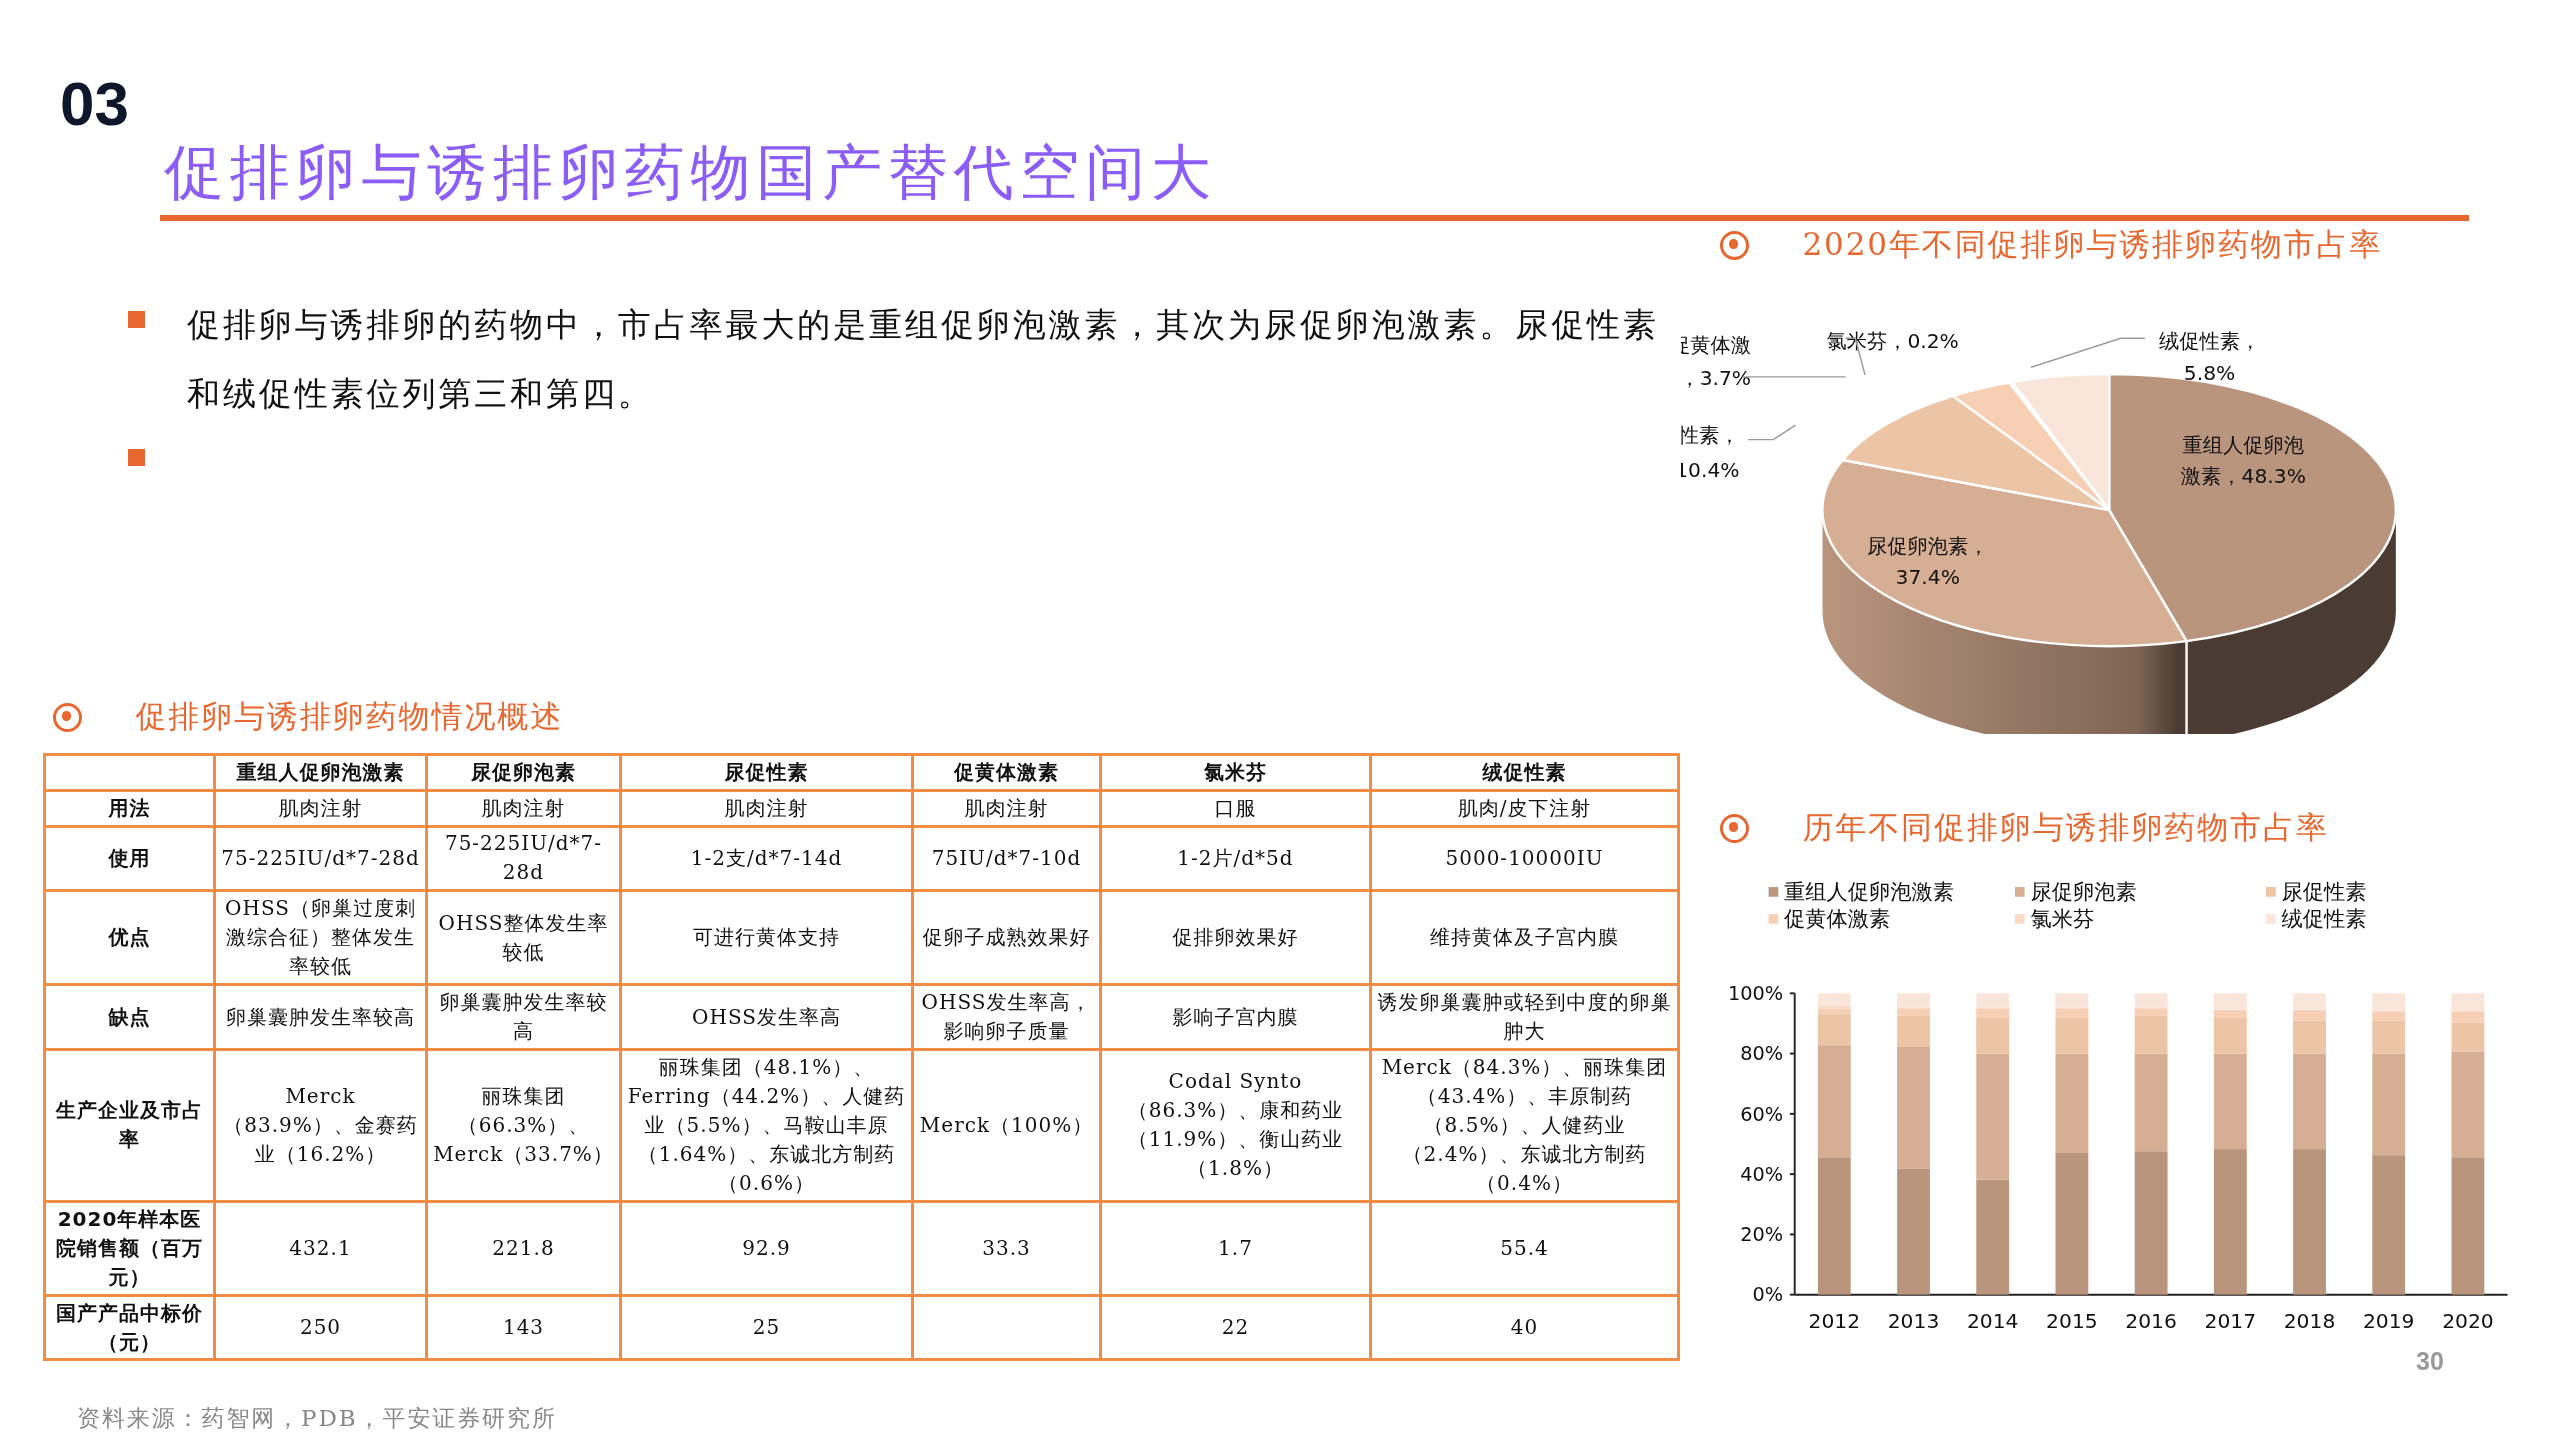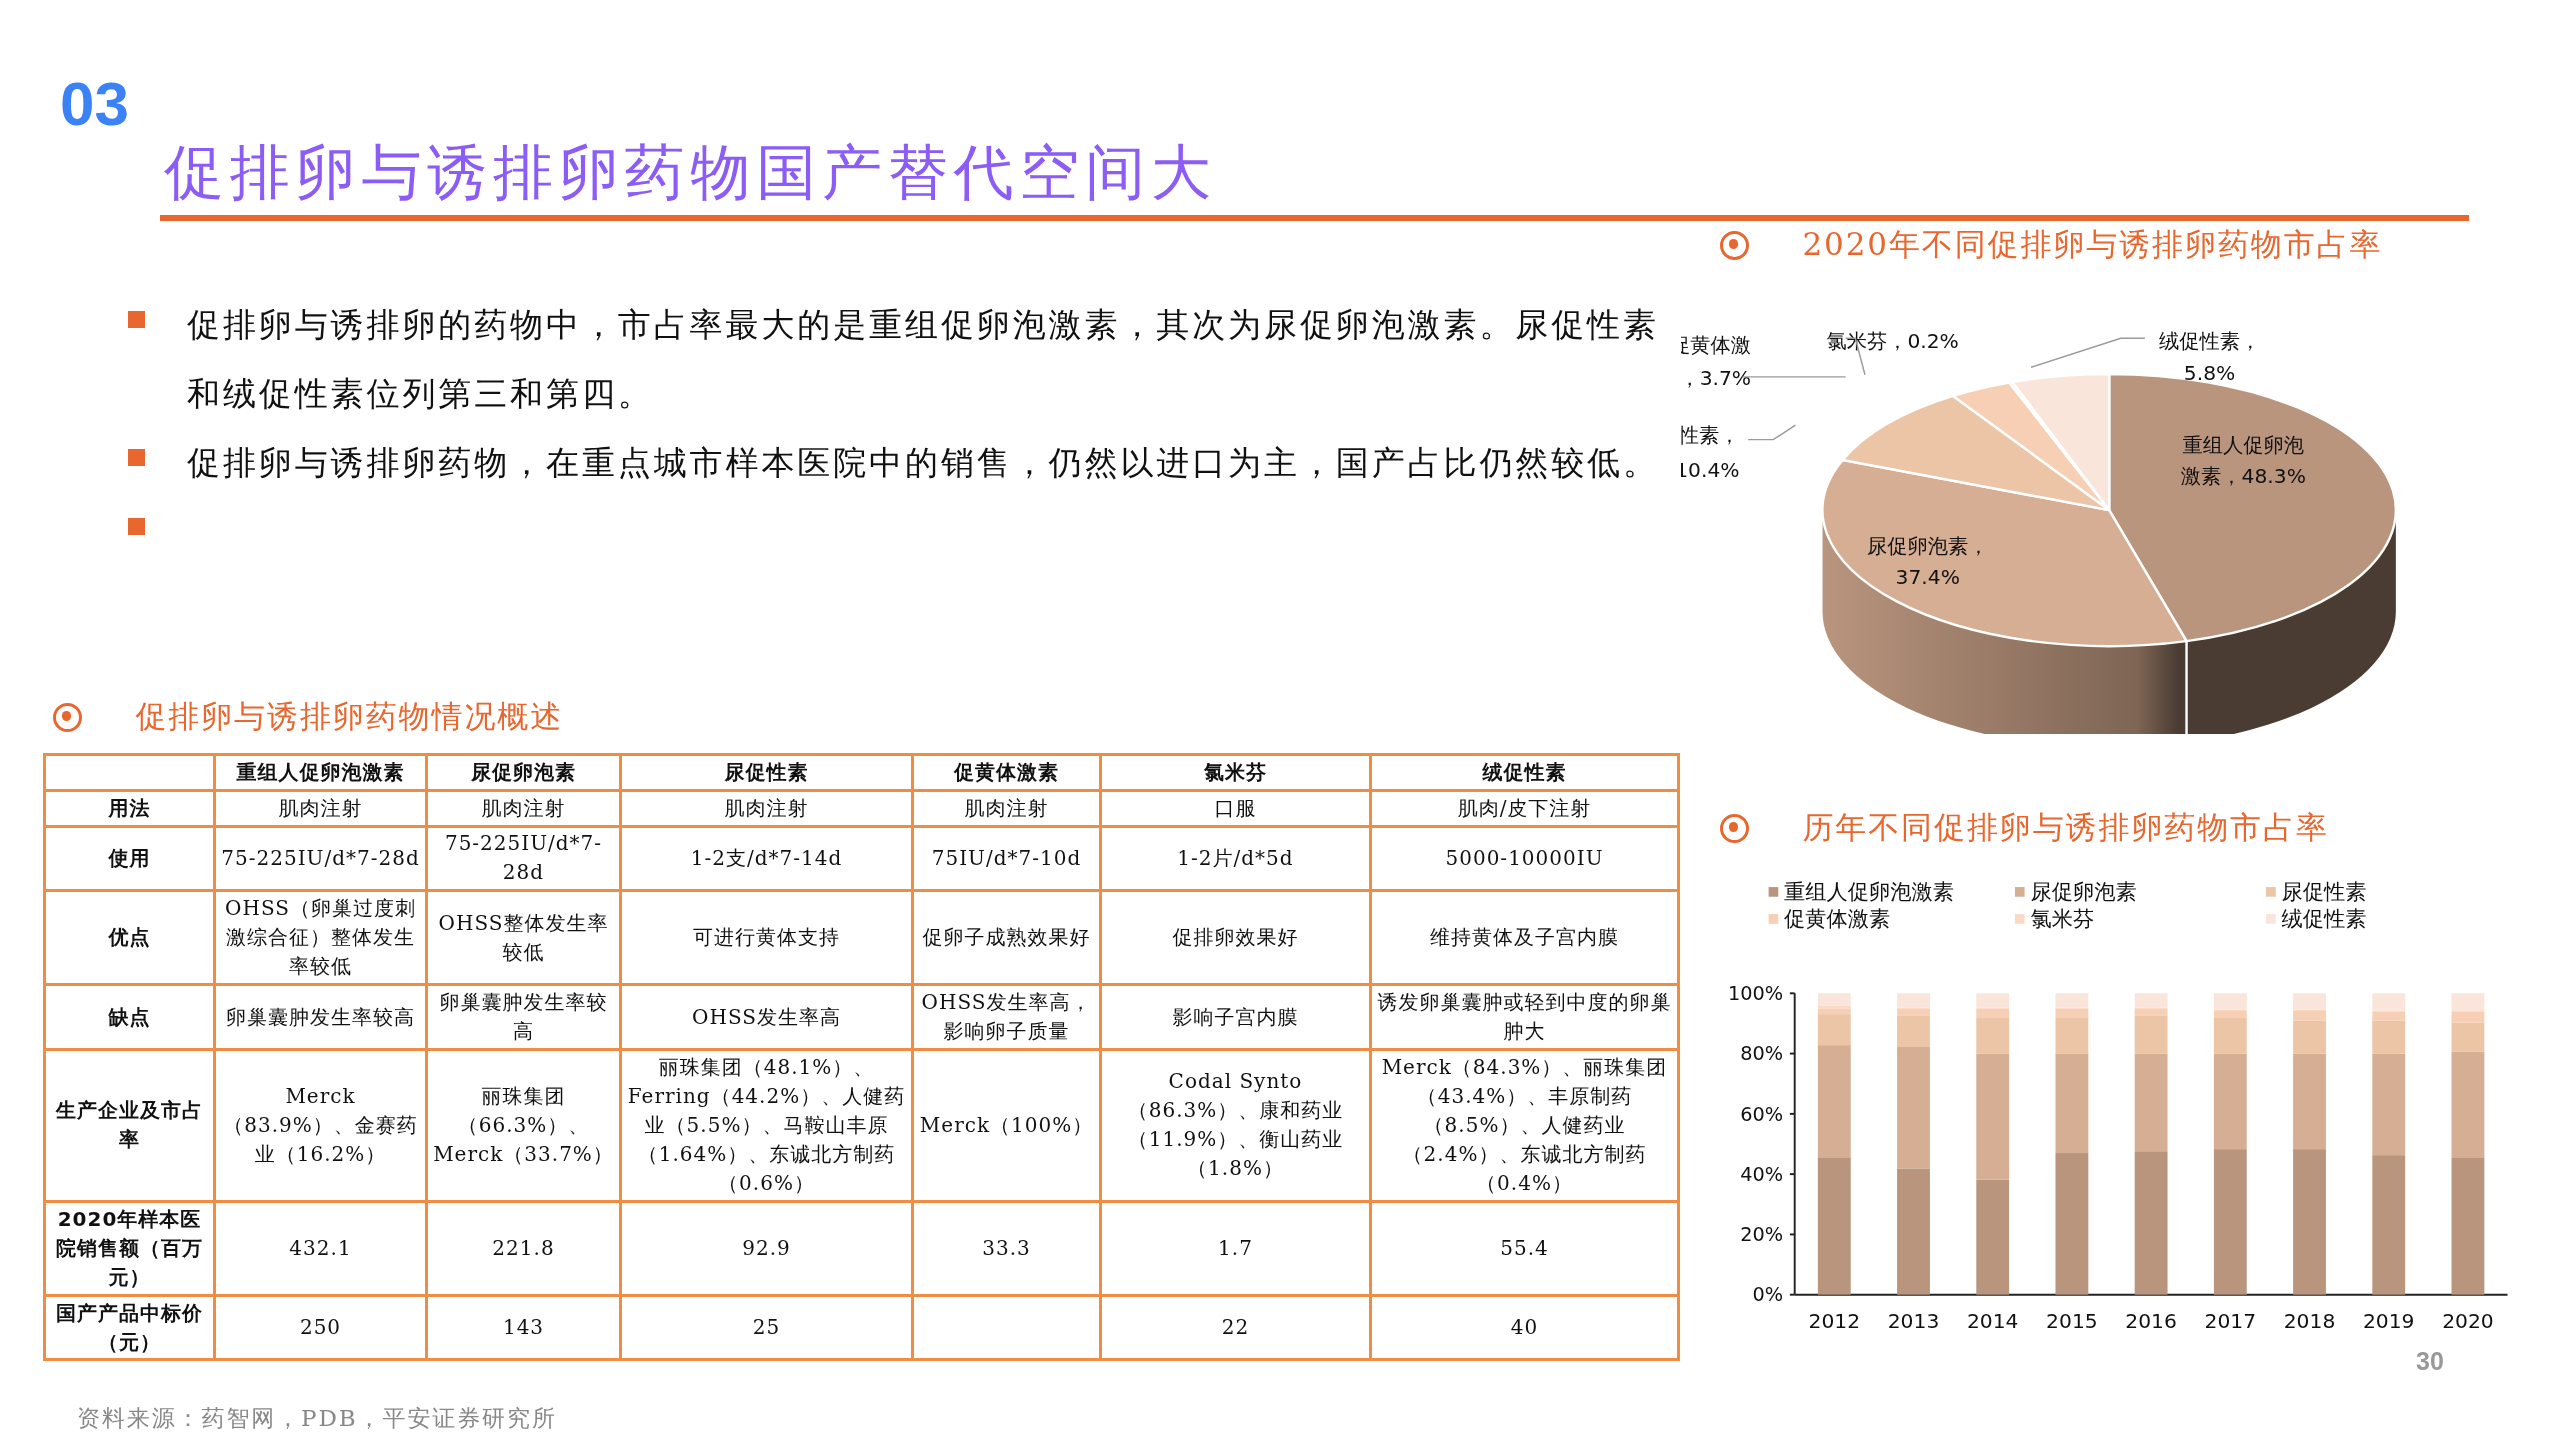--- a/index.html
+++ b/index.html
@@ -1,18 +1,18 @@
 <!DOCTYPE html>
 <html><head>
 <meta charset="utf-8">
 <style>
   html,body{margin:0;padding:0;background:#fff;}
   body{width:2576px;height:1449px;position:relative;overflow:hidden;font-family:"DejaVu Serif","Liberation Serif",serif;color:#111;}
   .abs{position:absolute;}
-  #sec-num{left:60px;top:68px;font-family:"Liberation Sans",sans-serif;font-weight:bold;font-size:62px;color:#3b82f6;}
+  #sec-num{left:60px;top:68px;font-family:"Liberation Sans",sans-serif;font-weight:bold;font-size:62px;color:#0f172a;}
   #page-title{left:164px;top:133px;font-size:60px;letter-spacing:5.8px;color:#8b5cf6;}
   #title-rule{left:160px;top:215px;width:2309px;height:5.8px;background:#E8672E;}
   .bullets{left:124px;top:290px;width:1565px;}
   .bullet{position:relative;padding-left:63px;font-size:33px;line-height:69px;letter-spacing:2.9px;margin-bottom:0px;}
   .bullet .sq{position:absolute;left:3.9px;top:21px;width:17.4px;height:17.4px;background:#E8672E;}
   .sec-head{display:flex;align-items:center;color:#E8672E;font-size:31px;letter-spacing:1.9px;gap:36px;}
   .sec-head .ring{width:29px;height:29px;border:3.9px solid #E8672E;border-radius:50%;position:relative;margin-right:17.4px;box-sizing:border-box;}
   .sec-head .ring::after{content:"";position:absolute;left:5.8px;top:5.8px;width:9.7px;height:9.7px;border-radius:50%;background:#E8672E;}
   #tbl-head{left:53px;top:696px;}
   #pie-head{left:1720px;top:224px;}
@@ -27,21 +27,21 @@
 </style>
 </head>
 <body>
 
 <div class="abs" id="sec-num">03</div>
 <div class="abs" id="page-title">促排卵与诱排卵药物国产替代空间大</div>
 <div class="abs" id="title-rule"></div>
 
 <div class="abs bullets">
   <div class="bullet"><span class="sq"></span><span>促排卵与诱排卵的药物中，市占率最大的是重组促卵泡激素，其次为尿促卵泡激素。尿促性素和绒促性素位列第三和第四。</span></div>
-  <div class="bullet"><span class="sq"></span><span>促排卵与诱排卵药物，在重点城市样本医院中的销售，仍然以进口为主，国产占比仍然较低。</span></div>
+  <div class="bullet"><span class="sq"></span></div>
   <div class="bullet"><span class="sq"></span></div>
 </div>
 
 <div class="abs sec-head" id="tbl-head">
   <span class="ring"></span>
   <span>促排卵与诱排卵药物情况概述</span>
 </div>
 
 <table class="ov">
   <colgroup>

